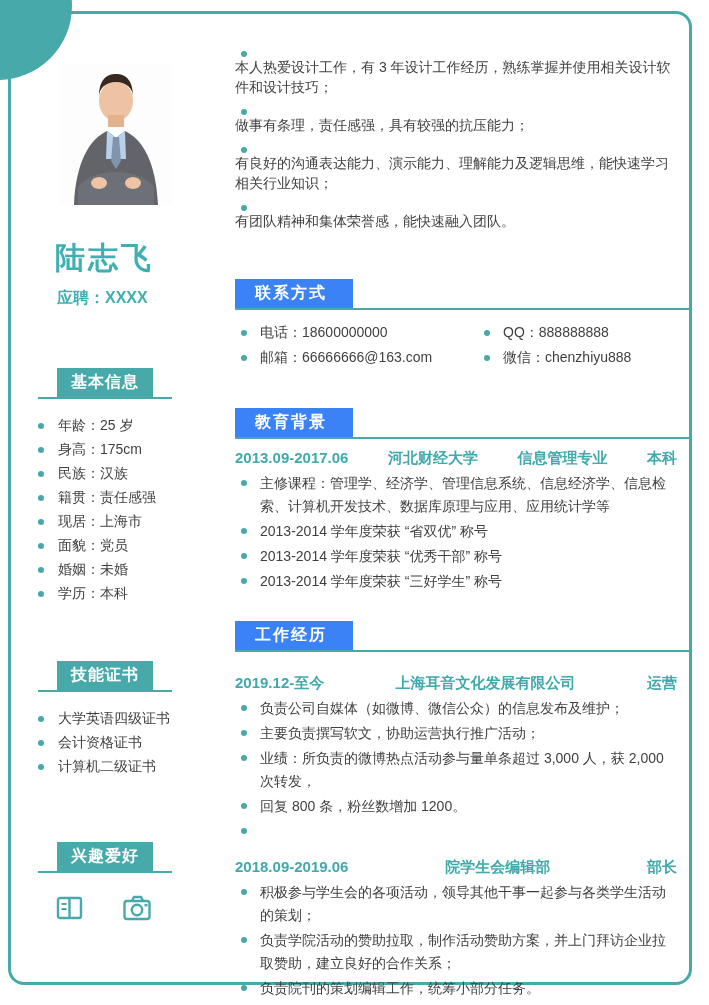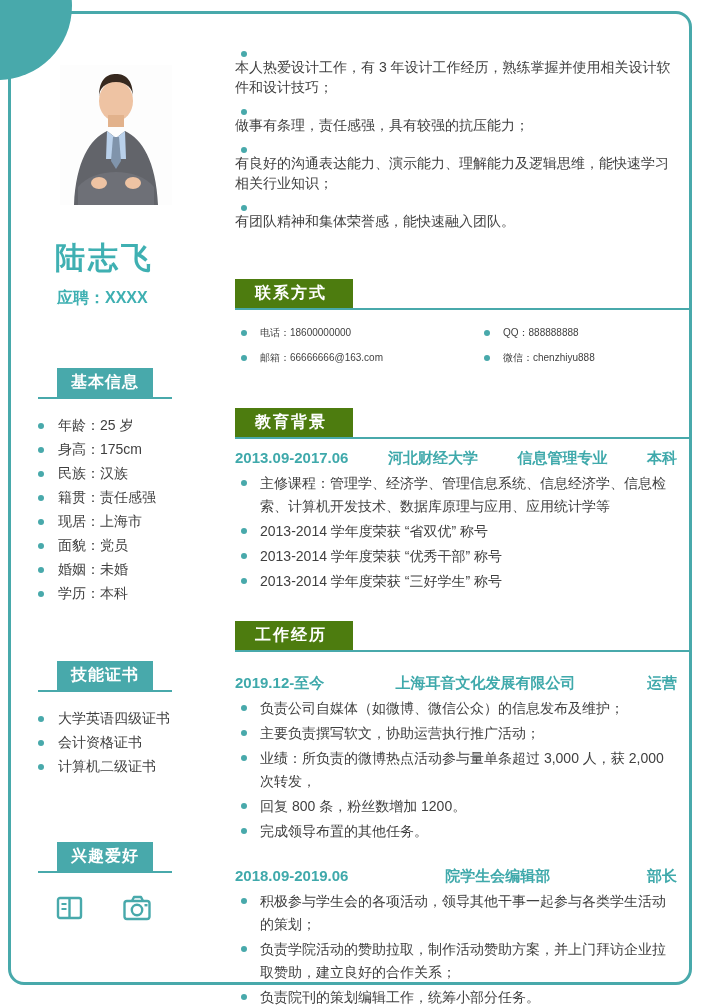--- a/index.html
+++ b/index.html
@@ -28,33 +28,33 @@
   .apply { margin:12px 0 0 22px; font-size:16px; line-height:22px; font-weight:bold; color:#3fb0b2; }
 
   
   .side-header { width:134px; margin-left:3px; border-bottom:2px solid #48a9ab; text-align:center; }
   .side-header .hbox { display:inline-block; background:#48a9ab; color:#fff; font-size:16px;
                        font-weight:bold; padding:4px 14px; letter-spacing:1px; }
   .mt59 { margin-top:59px; } .mt67 { margin-top:67px; }
 
   
   .sec-header { border-bottom:2px solid #48a9ab; }
-  .sec-header .hbox { display:inline-block; background:#4d7c0f; color:#fff; font-size:16px;
+  .sec-header .hbox { display:inline-block; background:#3b82f6; color:#fff; font-size:16px;
                       font-weight:bold; padding:4px 26px 4px 20px; letter-spacing:2px; }
 
   ul { list-style:none; margin:0; padding:0; }
   .dot { flex:0 0 auto; width:6px; height:6px; border-radius:50%; background:#48a9ab; }
 
   
   .summary li { display:flex; font-size:14px; line-height:20px; margin-bottom:5px; padding-right:14px;flex-direction:column; }
   .summary .dot { margin:7px 13px 0 6px; }
 
   
   .contact-grid { display:grid; grid-template-columns:243px 1fr; margin-top:10px; }
-  .contact-grid .cell { display:flex; font-size:10px; line-height:25px; }
+  .contact-grid .cell { display:flex; font-size:14px; line-height:25px; }
   .contact-grid .dot { margin:10px 13px 0 6px; }
 
   
   .mbul li { display:flex; font-size:14px; line-height:23px; margin-bottom:2px; padding-right:14px; }
   .mbul .dot { margin:8px 13px 0 6px; }
 
   
   .exp-head { display:flex; justify-content:space-between; align-items:baseline;
               padding-right:15px; font-size:15px; font-weight:bold; color:#3fa9ab; line-height:21px; }
 
@@ -261,21 +261,20 @@
       <li>
           <span class="dot"></span>
           <span>业绩：所负责的微博热点活动参与量单条超过 3,000 人，获 2,000 次转发，</span>
         </li>
       <li>
           <span class="dot"></span>
           <span>回复 800 条，粉丝数增加 1200。</span>
         </li>
       <li>
           <span class="dot"></span>
-          <span>完成领导布置的其他任务。</span>
         </li>
     </ul>
 
     <div class="exp-head" style="margin-top:22px;">
       <span>2018.09-2019.06</span>
       <span>院学生会编辑部</span>
       <span>部长</span>
     </div>
     <ul class="mbul" style="margin-top:4px;">
       <li>

